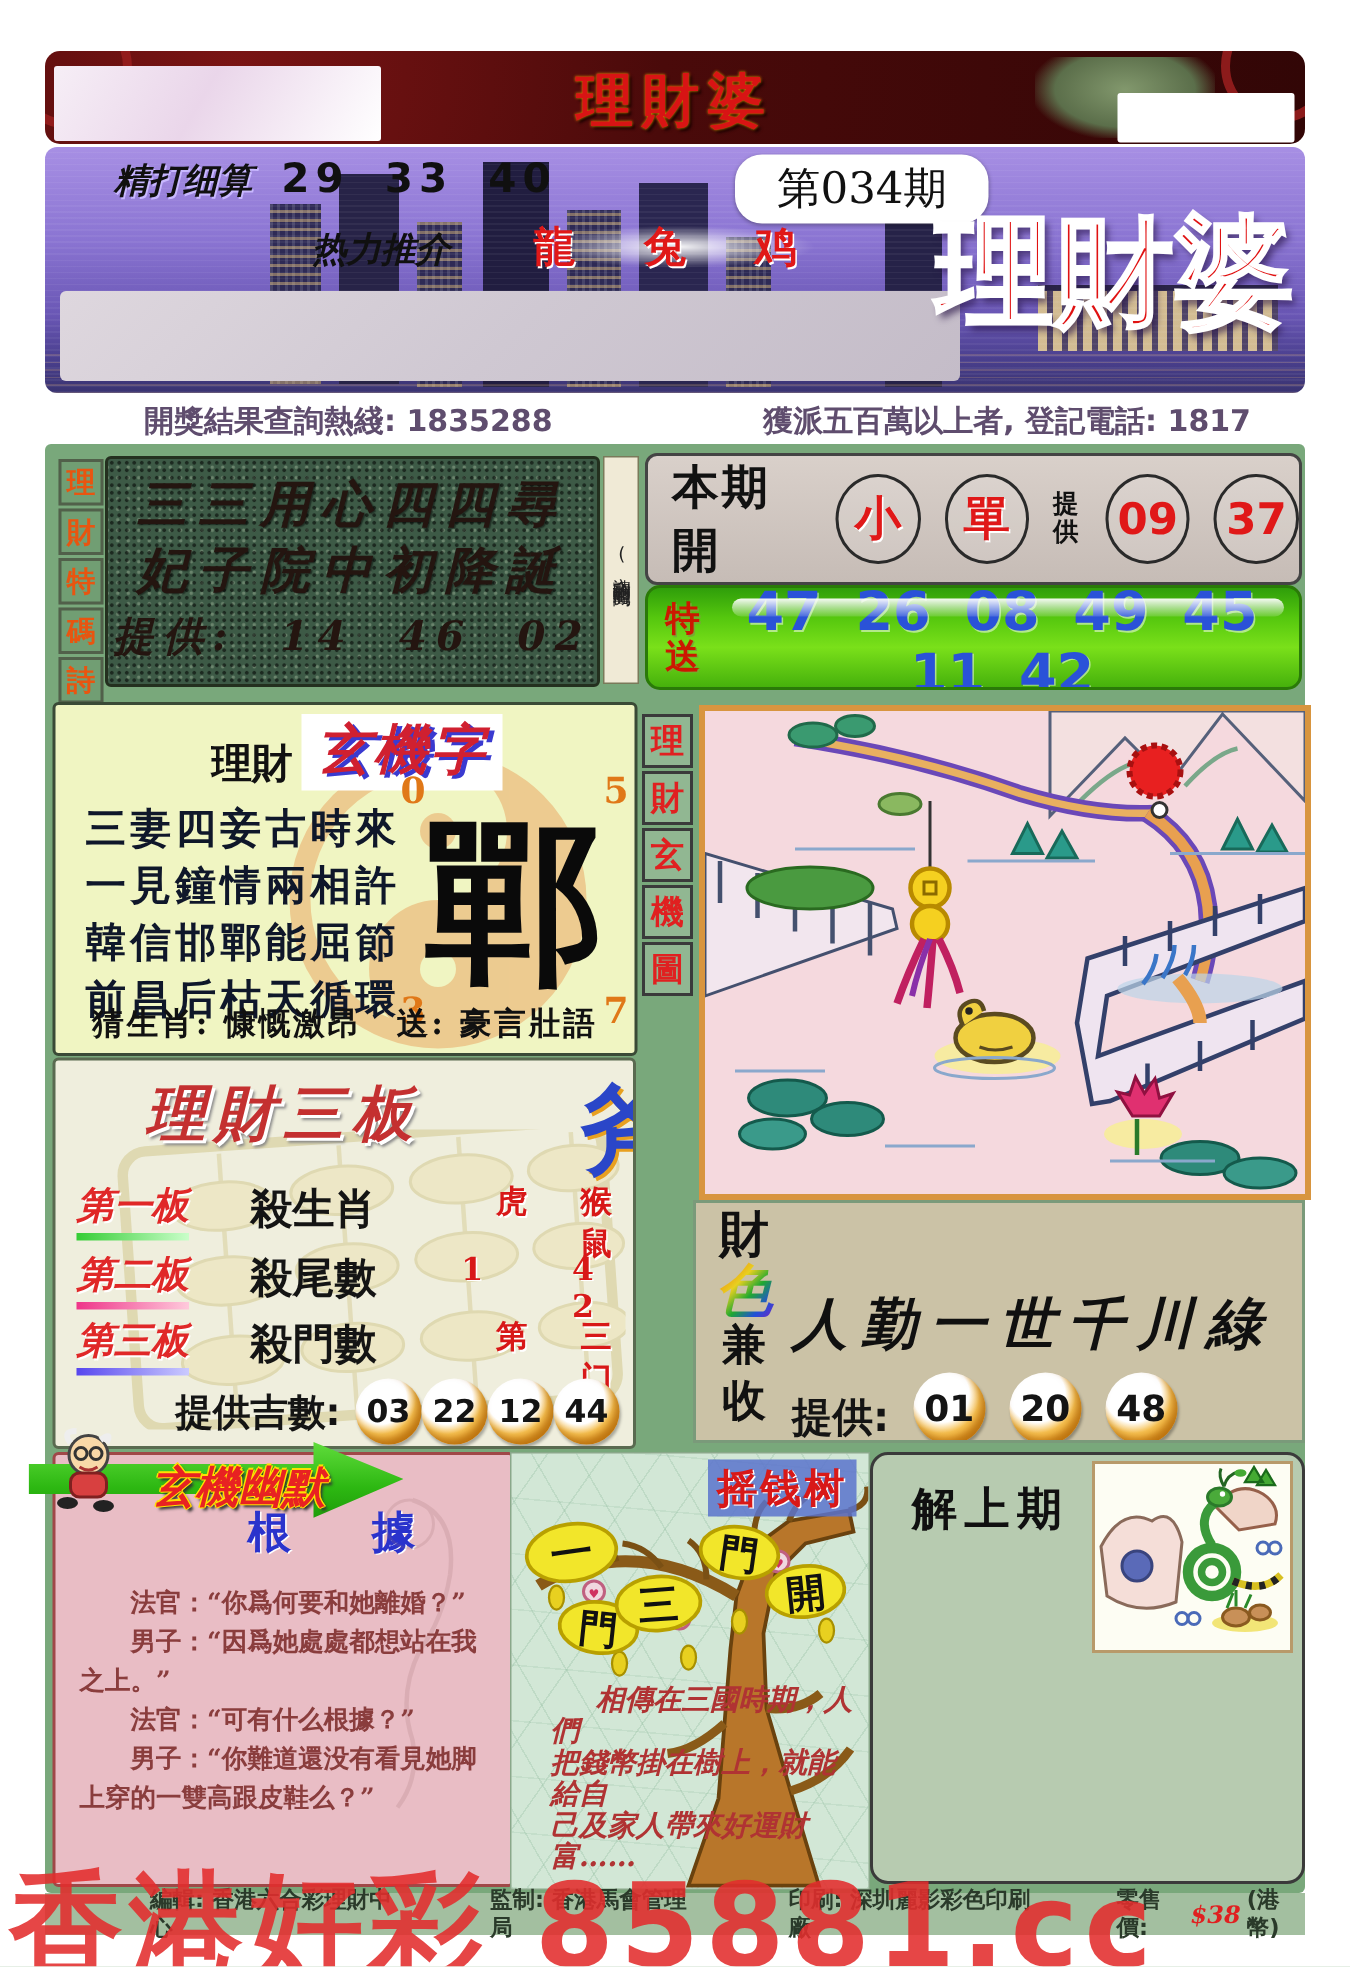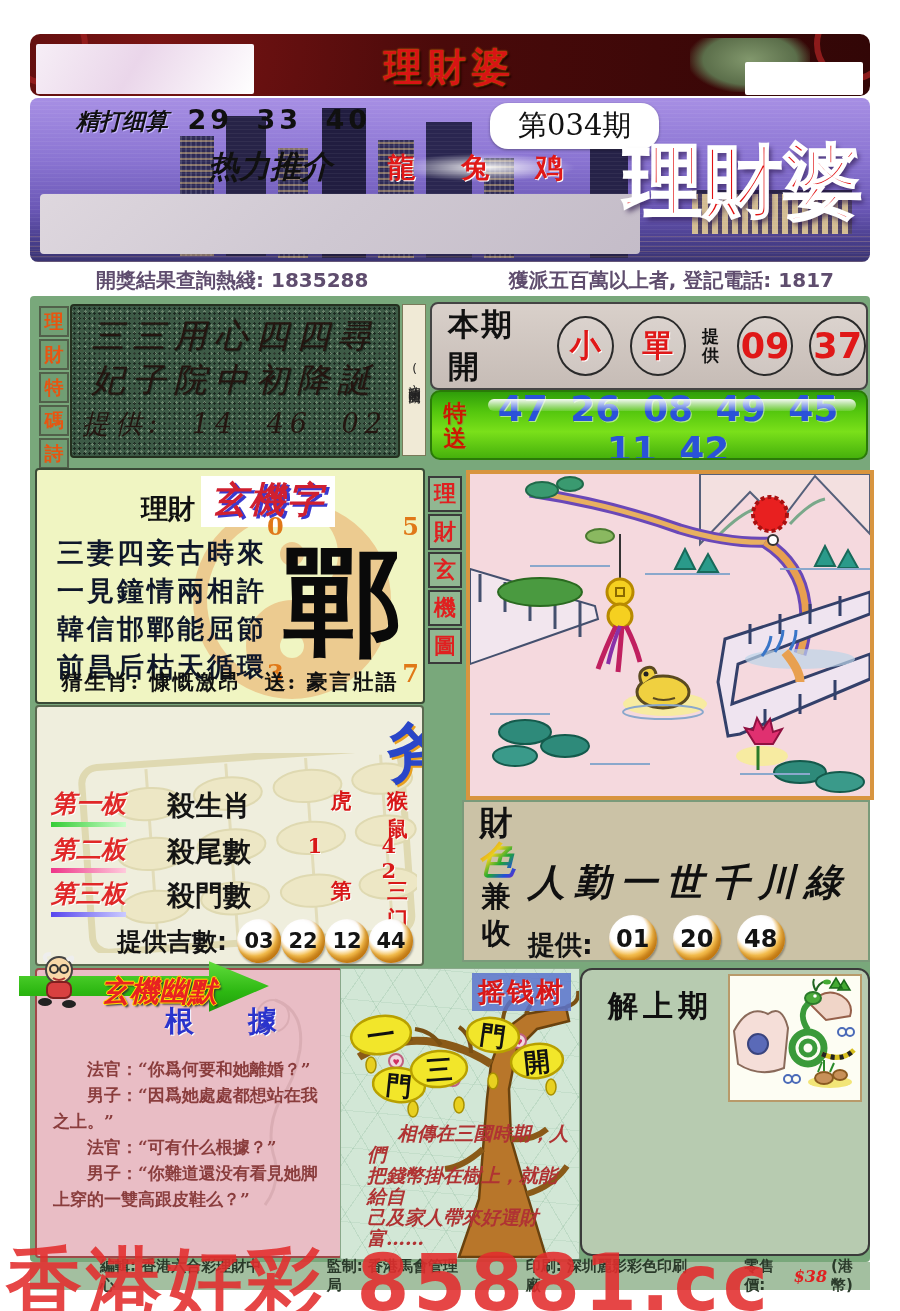--- a/index.html
+++ b/index.html
@@ -36,21 +36,21 @@
     border-top:4px solid #2a2448;}
   .scanlines{position:absolute;inset:0;
     background:repeating-linear-gradient(0deg,rgba(255,255,255,.05) 0 1px,rgba(0,0,0,0) 1px 4px);}
   .jingda-row{position:absolute;left:46px;top:6px;font-weight:bold;color:#101010;}
   .jingda-label{font-size:23px;font-style:italic;font-family:"DejaVu Serif",serif;text-shadow:1px 1px 0 #c8b8ff;}
   .jingda-nums{font-size:27px;margin-left:14px;letter-spacing:4px;word-spacing:10px;}
   .issue-pill{position:absolute;left:460px;top:5px;background:#fff;border-radius:18px;
     padding:3px 28px;font-size:29px;color:#111;font-family:"DejaVu Serif",serif;
     box-shadow:0 1px 3px rgba(0,0,0,.35);}
   .reli-row{position:absolute;left:178px;top:48px;font-weight:bold;}
-  .reli-label{font-size:31px;font-style:italic;color:#101010;font-family:"DejaVu Serif",serif;}
+  .reli-label{font-size:23px;font-style:italic;color:#101010;font-family:"DejaVu Serif",serif;}
   .reli-animals{font-size:28px;color:#e01818;margin-left:40px;letter-spacing:18px;
     background:radial-gradient(closest-side,rgba(255,255,255,.95),rgba(255,255,255,0) 85%);
     padding:0 10px;border-radius:50%;text-shadow:1px 1px 0 #fff;}
   .banner-blank{position:absolute;left:10px;top:96px;width:600px;height:60px;border-radius:4px;
     background:linear-gradient(135deg,#ded7de 0%,#cfc8d2 50%,#c4bcc8 100%);}
   .big-title{position:absolute;right:6px;top:32px;font-size:78px;font-weight:bold;color:#e01212;
     -webkit-text-stroke:2px #ffffff;text-shadow:3px 4px 5px rgba(40,20,70,.65);
     letter-spacing:2px;font-family:"DejaVu Sans",sans-serif;}
 
   
@@ -65,40 +65,40 @@
   
   .vlabel{display:flex;flex-direction:column;gap:2px;}
   .vchar{width:26px;height:27px;border:2px solid #51604a;display:flex;align-items:center;justify-content:center;
     font-size:19px;font-weight:bold;color:#e85510;font-family:"DejaVu Serif",serif;background:rgba(0,0,0,.06);}
   .tema-label{left:9px;top:10px;}
   .tema-box{left:40px;top:8px;width:326px;height:150px;border:2px solid #24301f;border-radius:4px;
     background-color:#3d5a46;
     background-image:radial-gradient(rgba(0,0,0,.55) 1px,rgba(0,0,0,0) 1.4px),
                      radial-gradient(rgba(190,210,180,.35) 1px,rgba(0,0,0,0) 1.4px);
     background-size:5px 5px,7px 7px;background-position:0 0,3px 2px;
-    text-align:center;color:#241510;font-family:"DejaVu Serif",serif;font-weight:normal;}
+    text-align:center;color:#241510;font-family:"DejaVu Serif",serif;font-weight:bold;}
   .tema-line{font-size:33px;letter-spacing:8px;line-height:44px;font-style:italic;
     text-shadow:1px 1px 1px rgba(0,0,0,.5);}
   .tema-line.first{margin-top:8px;}
   .tema-tigong{font-size:27px;margin-top:4px;letter-spacing:6px;word-spacing:14px;font-style:italic;}
   .scratch{left:372px;top:8px;width:22px;height:150px;background:#f0ead6;border:1px solid #7a7a5a;
     writing-mode:vertical-rl;text-orientation:upright;font-size:12px;color:#222;
     display:flex;align-items:center;justify-content:center;letter-spacing:1px;}
 
   
   .benqi{left:400px;top:6px;width:434px;height:84px;border:2px solid #444;border-radius:8px;
     background:linear-gradient(180deg,#d9d0ca 0%,#c6bcb6 100%);
     display:flex;align-items:center;}
   .benqi-prefix{font-size:31px;font-weight:bold;color:#111;margin-left:16px;
     font-family:"DejaVu Serif",serif;letter-spacing:2px;}
   .circ{width:56px;height:56px;border:2.5px solid #2a2a2a;border-radius:50%;
     display:flex;align-items:center;justify-content:center;
     color:#e01818;font-weight:bold;margin-left:16px;background:rgba(255,255,255,.12);}
   .circ.ch{font-size:31px;text-shadow:1px 1px 0 #fff;}
-  .circ.num{font-size:35px;}
+  .circ.num{font-size:29px;}
   .benqi-tigong{width:22px;margin-left:14px;font-size:17px;font-weight:bold;color:#111;
     line-height:19px;text-align:center;}
 
   
   .tesong{left:400px;top:94px;width:434px;height:66px;border-radius:10px;border:2px solid #2a7a08;
     background:linear-gradient(180deg,#2f9e0a 0%,#55c70e 30%,#7ae01a 60%,#46b10c 100%);
     display:flex;align-items:center;overflow:hidden;}
   .tesong:before{content:"";position:absolute;left:56px;top:7px;right:10px;height:12px;border-radius:8px;
     background:linear-gradient(180deg,rgba(255,255,255,.95),rgba(255,255,255,.15));}
   .tesong-label{width:30px;margin-left:8px;font-size:23px;font-weight:bold;color:#cc1800;
@@ -389,20 +389,21 @@
           <ellipse cx="175" cy="92" rx="34" ry="16" fill="#ece2b2" stroke="#d2c88e" stroke-width="2"></ellipse>
           <ellipse cx="255" cy="90" rx="34" ry="16" fill="#ece2b2" stroke="#d2c88e" stroke-width="2"></ellipse>
           <ellipse cx="330" cy="88" rx="30" ry="15" fill="#ece2b2" stroke="#d2c88e" stroke-width="2"></ellipse>
           <ellipse cx="95" cy="148" rx="34" ry="16" fill="#ece2b2" stroke="#d2c88e" stroke-width="2"></ellipse>
           <ellipse cx="175" cy="145" rx="34" ry="16" fill="#ece2b2" stroke="#d2c88e" stroke-width="2"></ellipse>
           <ellipse cx="255" cy="143" rx="34" ry="16" fill="#ece2b2" stroke="#d2c88e" stroke-width="2"></ellipse>
           <ellipse cx="330" cy="141" rx="30" ry="15" fill="#ece2b2" stroke="#d2c88e" stroke-width="2"></ellipse>
         </g>
       </svg>
       <div class="sanban-title-row">
+        <span class="sanban-title">理財三板</span>
         <span class="sanban-axe">斧</span>
       </div>
       <div class="sb-row" style="top:80px;">
         <span class="sb-label u1">第一板</span>
         <span class="sb-name">殺生肖</span>
         <span class="sb-value">虎 猴 鼠</span>
       </div>
       <div class="sb-row" style="top:126px;">
         <span class="sb-label u2">第二板</span>
         <span class="sb-name">殺尾數</span>

